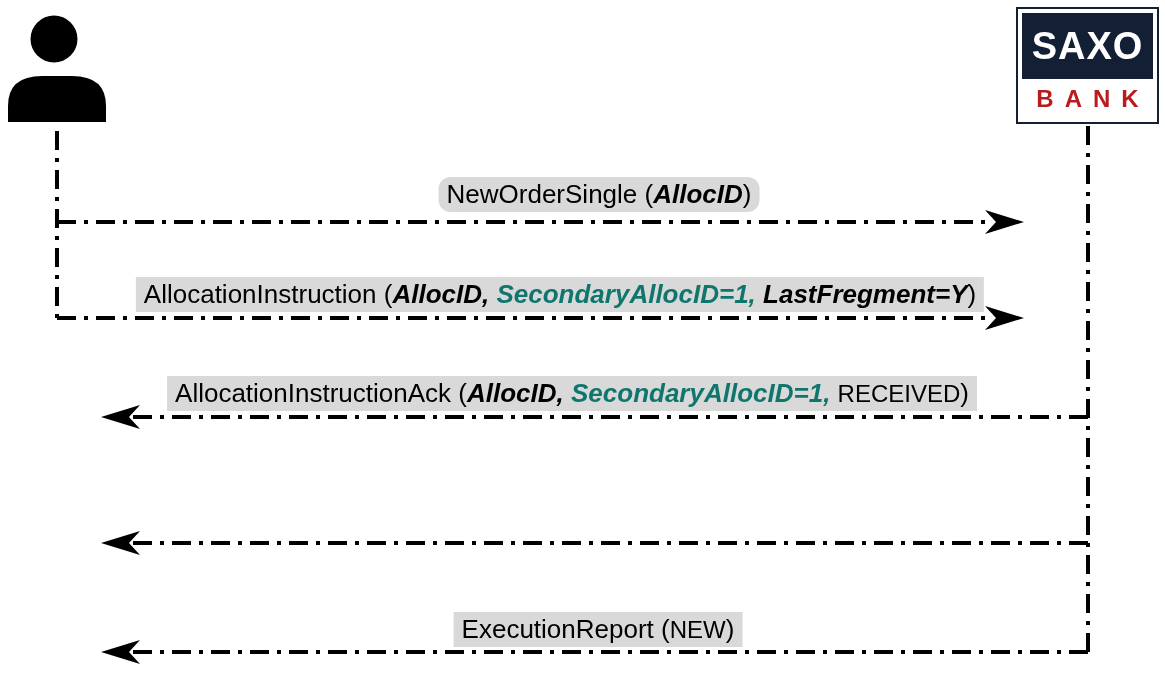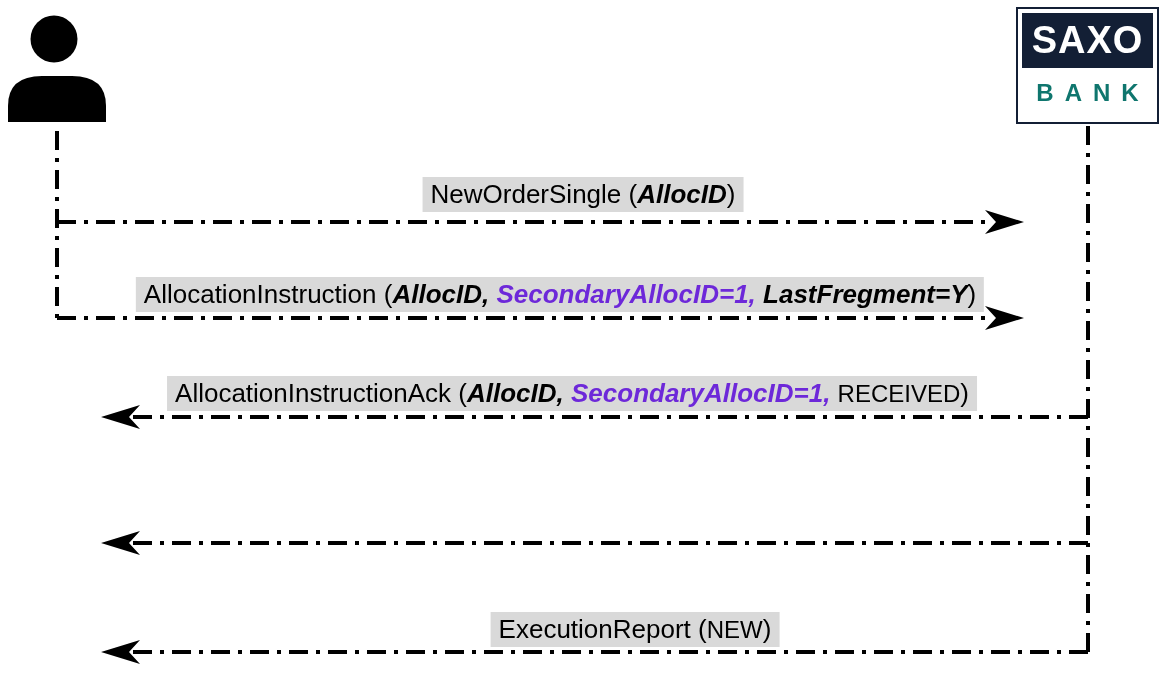--- a/index.html
+++ b/index.html
@@ -22,31 +22,31 @@
     position:absolute;
     transform:translateX(-50%);
     background:#D9D9D9;
     padding:0 8px;
     font-size:26px;
     line-height:35px;
     color:#000000;
     white-space:nowrap;
   }
   .bi{font-weight:bold;font-style:italic;}
-  .purple{color:#6d28d9;font-weight:bold;font-style:italic;}
+  .purple{color:#0f766e;font-weight:bold;font-style:italic;}
   .sc{font-size:24px;}
   .saxo-logo{
     position:absolute;left:1016px;top:7px;width:143px;height:117px;
     box-sizing:border-box;border:2px solid #131F35;background:#ffffff;
     padding:4px;display:flex;flex-direction:column;
   }
-  .saxo-top{background:#131F35;height:55px;display:flex;align-items:center;justify-content:center;}
+  .saxo-top{background:#131F35;height:66px;display:flex;align-items:center;justify-content:center;}
   .saxo-top span{color:#ffffff;font-weight:bold;font-size:38px;letter-spacing:1px;}
   .saxo-bottom{flex:1;display:flex;align-items:center;justify-content:center;}
-  .saxo-bottom span{color:#0f766e;font-weight:bold;font-size:24px;letter-spacing:11px;margin-right:-11px;}
+  .saxo-bottom span{color:#b91c1c;font-weight:bold;font-size:24px;letter-spacing:11px;margin-right:-11px;}
 </style>
 </head>
 <body>
 
 <div class="stage">
 
   <svg class="lines" width="1165" height="687" viewBox="0 0 1165 687">
 
     <g>
       <circle class="head" cx="54" cy="39" r="23.5"></circle>
@@ -84,30 +84,30 @@
 
   <div class="saxo-logo">
     <div class="saxo-top">
       <span>SAXO</span>
     </div>
     <div class="saxo-bottom">
       <span>BANK</span>
     </div>
   </div>
 
-  <div class="msg-label" style="left:583px;top:177px;">
+  <div class="msg-label" style="left:599px;top:177px;border-radius:12px;">
     <span>NewOrderSingle</span><span> (</span><span class="bi">AllocID</span><span>)</span>
   </div>
 
   <div class="msg-label" style="left:560px;top:277px;">
     <span>AllocationInstruction</span><span> (</span><span class="bi">AllocID,</span><span class="purple"> SecondaryAllocID=1,</span><span class="bi"> LastFregment=Y</span><span>)</span>
   </div>
 
   <div class="msg-label" style="left:572px;top:376px;">
     <span>AllocationInstructionAck</span><span> (</span><span class="bi">AllocID,</span><span class="purple"> SecondaryAllocID=1, </span><span class="sc">RECEIVED</span><span>)</span>
   </div>
 
 
-  <div class="msg-label" style="left:598px;top:612px;margin-left:37px;">
+  <div class="msg-label" style="left:598px;top:612px;">
     <span>ExecutionReport</span><span> (</span><span class="sc">NEW</span><span>)</span>
   </div>
 
 </div>
 
 </body></html>

